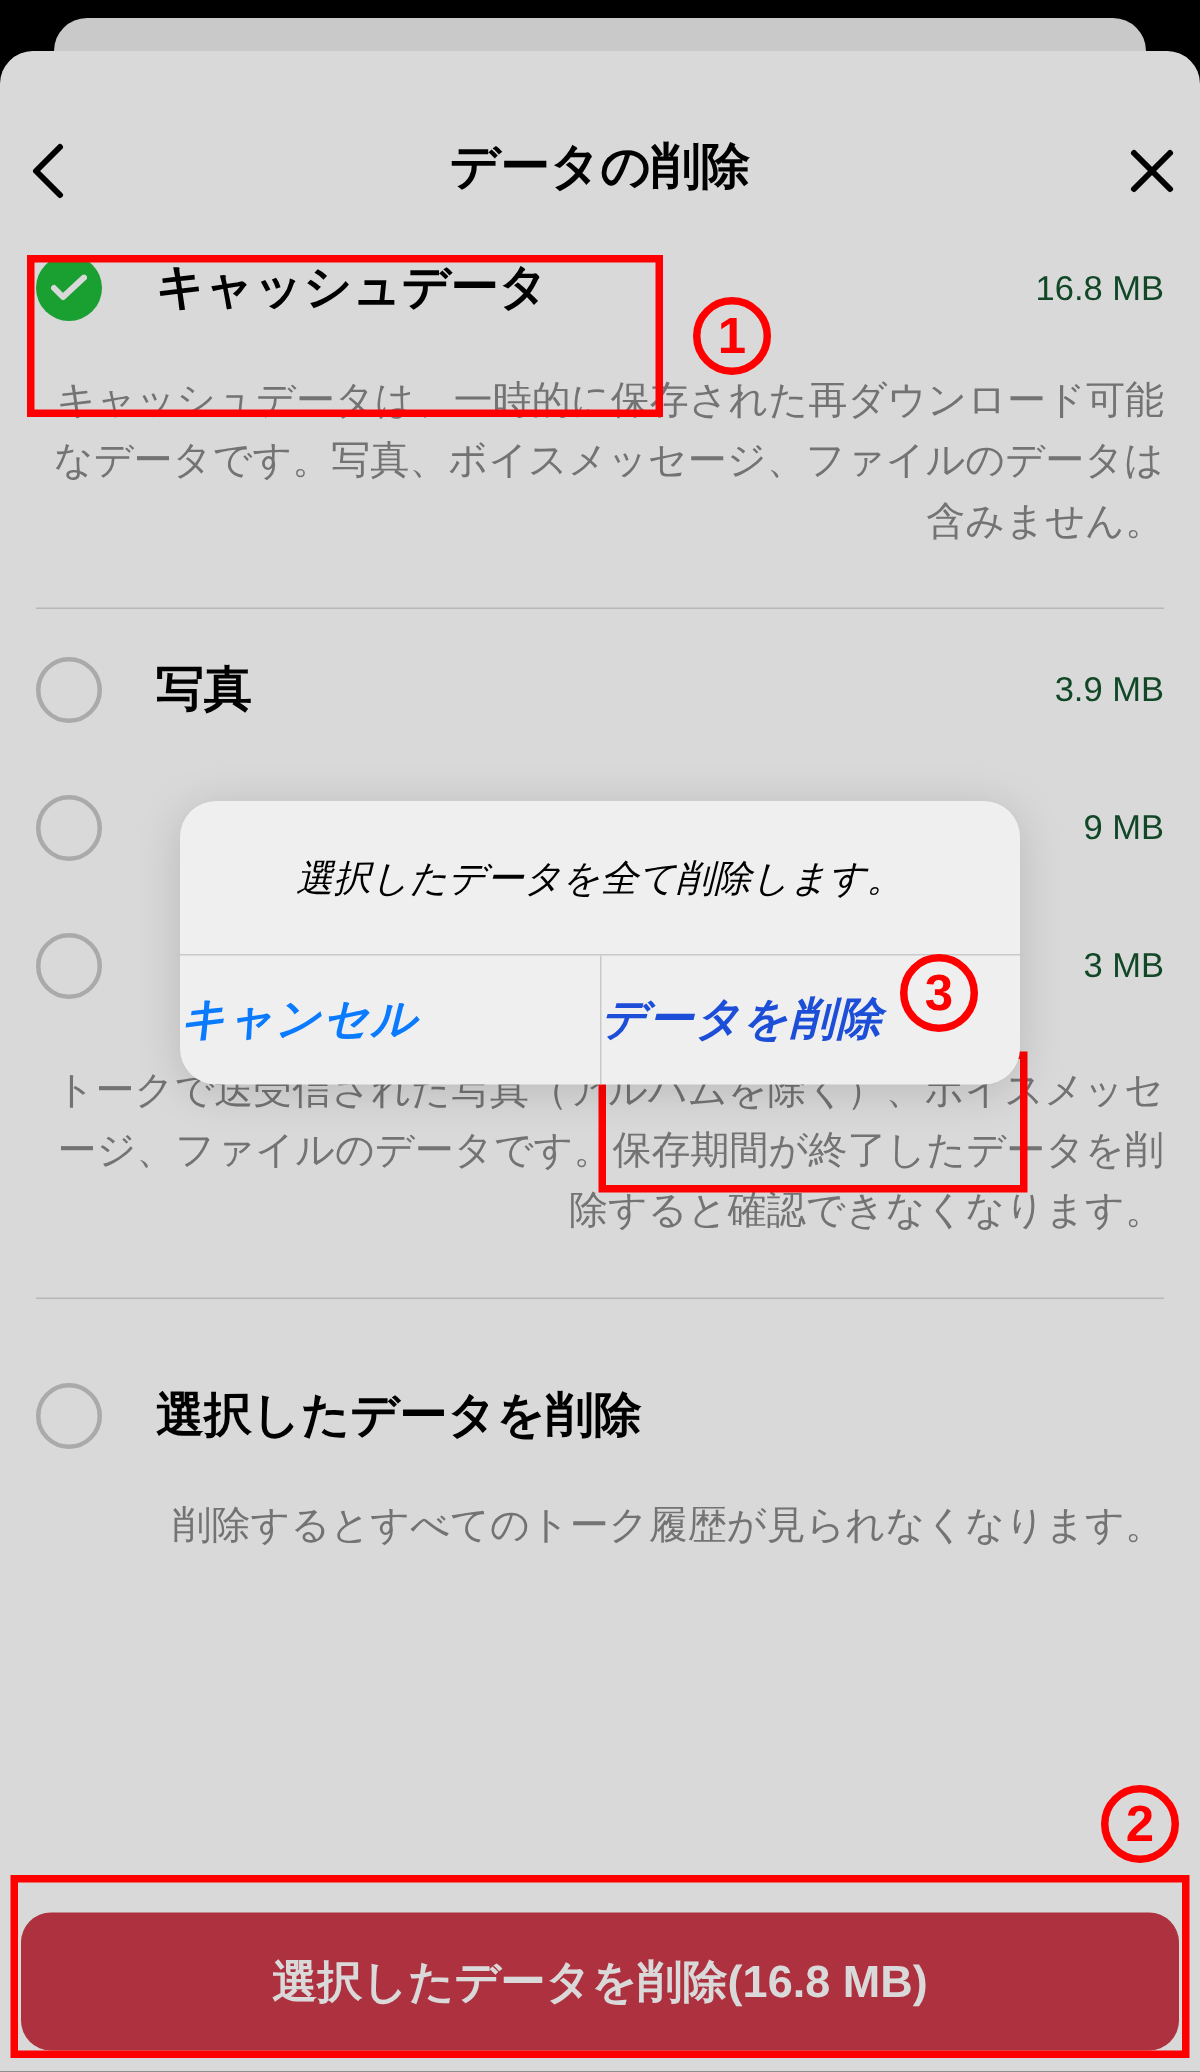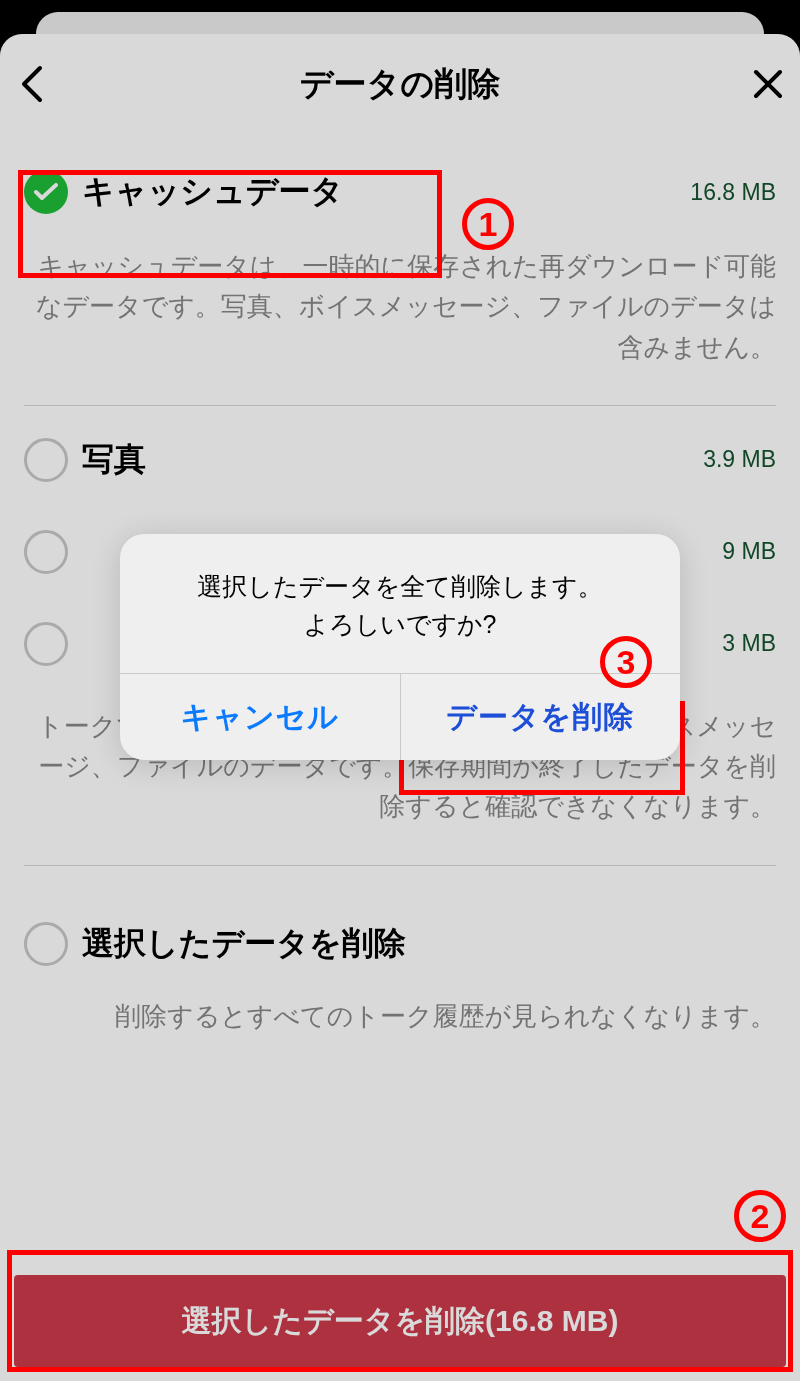--- a/index.html
+++ b/index.html
@@ -37,21 +37,21 @@
     }
     .dim-overlay {
       position: absolute;
       inset: 0;
       background: rgba(0,0,0,0.15);
       pointer-events: none;
     }
     .header {
       height: 100px;
       display: flex;
-      align-items: center;
+      align-items: flex-end;
       justify-content: space-between;
       padding: 0 12px;
     }
     .back-arrow {
       width: 40px;
       height: 40px;
       display: flex;
       align-items: center;
       justify-content: center;
       font-size: 40px;
@@ -76,21 +76,21 @@
       padding: 0 24px;
     }
     .item-row {
       display: flex;
       align-items: center;
       justify-content: space-between;
       padding: 24px 0;
     }
     .item-left {
       display: flex;
-      gap: 14px;
+      gap: 36px;
     }
     .check-circle {
       width: 44px;
       height: 44px;
       border-radius: 50%;
       display: flex;
       align-items: center;
       justify-content: center;
       flex-shrink: 0;
     }
@@ -145,21 +145,21 @@
       font-weight: 700;
       color: #ff0000;
       background: transparent;
       z-index: 20;
       pointer-events: none;
     }
     .delete-btn {
       margin: 0 14px 14px 14px;
       height: 92px;
       background: #cc3a4b;
-      border-radius: 4px;
+      border-radius: 20px;
       display: flex;
       align-items: center;
       justify-content: center;
       color: #fff;
       font-size: 30px;
       font-weight: 600;
       cursor: pointer;
     }
     .bottom-area {
       position: absolute;
@@ -170,38 +170,39 @@
     .dialog {
       position: absolute;
       top: 500px;
       left: 120px;
       right: 120px;
       background: #efeff0;
       border-radius: 24px;
       z-index: 10;
       box-shadow: 0 4px 30px rgba(0,0,0,0.15);
       overflow: hidden;
+      font-style: italic;
     }
     .dialog-msg {
       padding: 34px 24px 30px 24px;
       text-align: center;
       font-size: 25px;
       line-height: 1.5;
       color: #000;
     }
     .dialog-btns {
       display: flex;
       border-top: 1px solid #c9c9c9;
     }
     .dialog-btn {
       flex: 1;
       height: 86px;
       display: flex;
       align-items: center;
-      justify-content: center;
+      justify-content: flex-start;
       font-size: 30px;
       font-weight: 600;
       cursor: pointer;
       letter-spacing: 1px;
     }
     .dialog-btn.cancel {
       color: #0a7aff;
       border-right: 1px solid #c9c9c9;
     }
     .dialog-btn.confirm {
@@ -291,21 +292,20 @@
     <div class="delete-btn">
       <span>選択したデータを削除(16.8 MB)</span>
     </div>
   </div>
 
   <div class="dim-overlay"></div>
 
   <div class="dialog">
     <div class="dialog-msg">
       <span>選択したデータを全て削除します。</span><br>
-      <span>よろしいですか?</span>
     </div>
     <div class="dialog-btns">
       <div class="dialog-btn cancel">
         <span>キャンセル</span>
       </div>
       <div class="dialog-btn confirm">
         <span>データを削除</span>
       </div>
     </div>
   </div>

